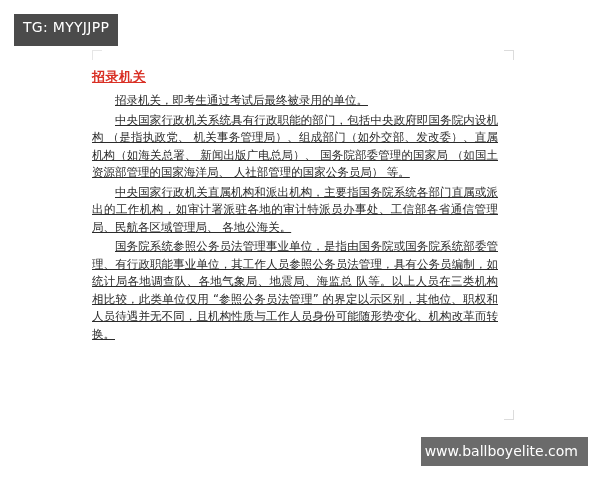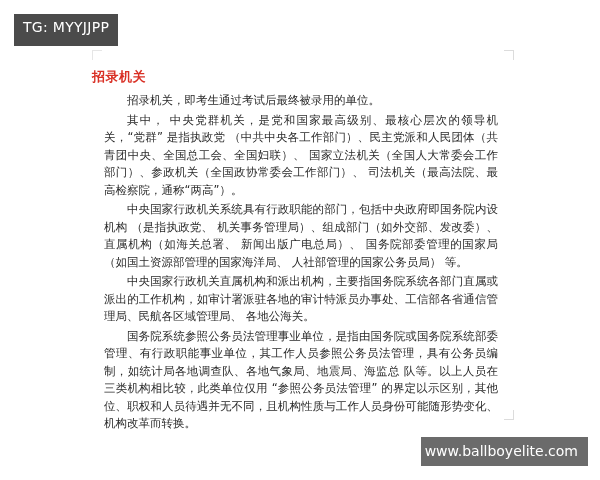--- a/index.html
+++ b/index.html
@@ -62,50 +62,51 @@
     top: 68px;
     width: 406px;
   }
   .heading {
     color: #d93025;
     font-size: 13px;
     font-weight: bold;
     margin: 0 0 6px 0;
     letter-spacing: 0.5px;
     font-family: "DejaVu Sans", "Liberation Sans", sans-serif;
+    text-decoration: underline;
   }
   p.para {
-    margin: 0 0 2px 12px;
+    margin: 0 0 2px 0;
     font-size: 11.5px;
     line-height: 17.5px;
     color: #2b2b2b;
     text-indent: 23px;
     text-align: justify;
     font-family: "DejaVu Sans", "Liberation Sans", sans-serif;
+    text-decoration: underline;
   }
   p.para .hl {
     color: #d93025;
   }
 </style>
 </head>
 <body>
 
 <div class="page">
 
   <div class="tag-badge">TG: MYYJJPP</div>
 
   <div class="corner-mark cm-tl"></div>
   <div class="corner-mark cm-tr"></div>
   <div class="corner-mark cm-br"></div>
 
   <div class="content">
     <div class="heading">招录机关</div>
     <div id="paras">
         <p class="para"><span>招录机关，即考生通过考试后最终被录用的单位。</span></p>
-        <p class="para"><span>其中，  中央党群机关，是党和国家最高级别、最核心层次的领导机关，“党群”  是指执政党    （中共中央各工作部门）、民主党派和人民团体（共青团中央、全国总工会、全国妇联）、    国家立法机关（全国人大常委会工作部门）、参政机关（全国政协常委会工作部门）、  司法机关（最高法院、最高检察院，通称“两高”）。</span></p>
         <p class="para"><span>中央国家行政机关系统具有行政职能的部门，包括中央政府即国务院内设机构  （是指执政党、  机关事务管理局）、组成部门（如外交部、发改委）、直属机构（如海关总署、  新闻出版广电总局）、  国务院部委管理的国家局  （如国土资源部管理的国家海洋局、  人社部管理的国家公务员局）  等。</span></p>
         <p class="para"><span>中央国家行政机关直属机构和派出机构，主要指国务院系统各部门直属或派出的工作机构，如审计署派驻各地的审计特派员办事处、工信部各省通信管理局、民航各区域管理局、  各地公海关。</span></p>
         <p class="para"><span>国务院系统参照公务员法管理事业单位，是指由国务院或国务院系统部委管理、有行政职能事业单位，其工作人员参照公务员法管理，具有公务员编制，如统计局各地调查队、各地气象局、地震局、海监总  队等。以上人员在三类机构相比较，此类单位仅用 “参照公务员法管理”  的界定以示区别，其他位、职权和人员待遇并无不同，且机构性质与工作人员身份可能随形势变化、机构改革而转换。</span></p>
       </div>
   </div>
 
   <div class="url-badge">www.ballboyelite.com</div>
 
 </div>
 

